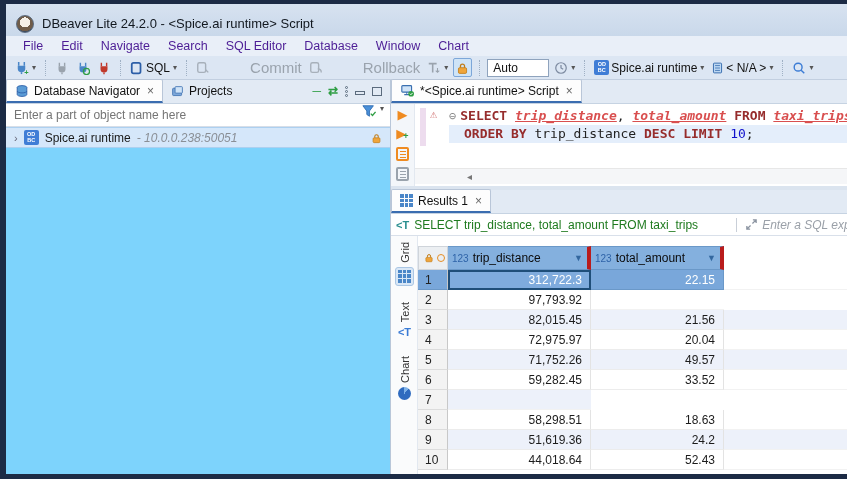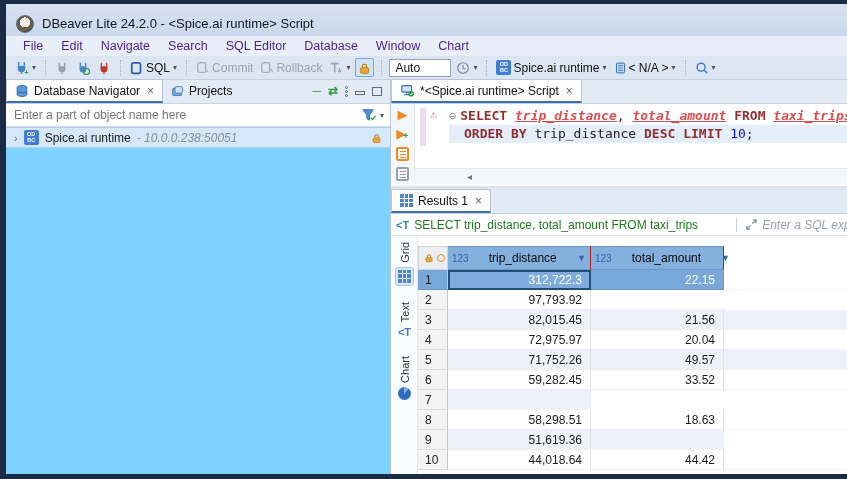--- a/index.html
+++ b/index.html
@@ -15,21 +15,21 @@
   .app-logo { width:18px; height:18px; border-radius:50%; background:radial-gradient(circle at 50% 40%, #f5f0e8 0 40%, #6f5c49 41% 70%, #3d4a5c 71%); border:1px solid #5a6a7e; }
 
   
   .menubar { position:absolute; left:0; top:32px; width:100%; height:20px; background:#e9eff8; display:flex; align-items:center; padding-left:8px; }
   .menubar span { padding:2px 9px; font-size:12.5px; color:#4c1d95; cursor:default; }
 
   
   .toolbar { position:absolute; left:0; top:52px; width:100%; height:24px; background:#dce6f3; border-bottom:1px solid #c2cfe0; display:flex; align-items:center; padding-left:6px; gap:3px; }
   .tsep { width:1px; height:16px; border-left:1px dotted #9fb0c4; margin:0 4px; }
   .tbtn { display:inline-flex; align-items:center; gap:2px; padding:1px 2px; }
-  .tlabel { color:#9aa3ad; font-size:12px; }
+  .tlabel { color:#9aa3ad; font-size:15px;margin-left:38px; }
   .caret { font-size:8px; color:#555; margin-left:1px; }
   .combo { background:#fff; border:1px solid #8fa3bd; width:62px; height:18px; font-size:12px; padding:1px 5px; color:#111; }
   .lockbtn { border:1px solid #7da7d9; background:#cfe4f7; border-radius:2px; padding:1px 2px; }
   .odbc { width:15px; height:15px; border-radius:2px; background:#3f7dd6; color:#fff; font-weight:bold; font-size:5.5px; line-height:6px; text-align:center; padding-top:1px; }
   .tb-text { font-size:12px; color:#111; }
 
   
   .left-panel { position:absolute; left:0; top:76px; width:384px; bottom:0; background:#7dd3fc; }
   .right-panel { position:absolute; left:384px; top:76px; right:0; bottom:0; background:#fff; border-left:1px solid #b9c7d9; }
 
@@ -38,21 +38,21 @@
   .tab.active { background:#fdfdfd; border:1px solid #b9c6d8; border-bottom:2px solid #3b6db0; border-radius:2px 2px 0 0; }
   .tab .close { color:#666; font-size:12px; margin-left:2px; }
   .minibar { margin-left:auto; display:flex; align-items:center; gap:7px; padding-right:8px; height:24px; }
   .minibox { width:10px; height:9px; border:1px solid #5b6b7d; }
   .minibox.flat { height:4px; border-width:1px; margin-top:4px; }
   .dots3 { display:flex; flex-direction:column; gap:1px; }
   .dots3 i { width:3px; height:3px; border:1px solid #5b6b7d; border-radius:50%; }
   .glyph-green { color:#2f9e44; font-weight:bold; font-size:12px; }
 
   
-  .filter-row { position:absolute; left:0; top:24px; width:100%; height:23px; border-bottom:1px solid #d7dee8; background:#fff; display:flex; align-items:center; }
+  .filter-row { position:absolute; left:0; top:24px; width:100%; height:23px; border-bottom:1px solid #d7dee8; background:#fff; display:flex; }
   .filter-row input { flex:1; border:none; outline:none; font-size:12px; font-style:normal; color:#444; padding:0 8px; font-family:"Liberation Sans",sans-serif; }
   .tree-row { position:absolute; left:0; top:47px; width:100%; height:21px; background:#d5e7fa; border-top:1px solid #add0f0; border-bottom:1px solid #add0f0; display:flex; align-items:center; gap:6px; padding:0 8px; }
   .tree-row .chev { color:#667; font-size:11px; }
   .tree-row .detail { color:#8a8f96; font-style:italic; }
 
   
   .ed-toolstrip { position:absolute; left:0; top:24px; width:24px; bottom:110px; background:#f3f6fa; border-right:1px solid #e2e8f0; display:flex; flex-direction:column; align-items:center; padding-top:4px; gap:6px; }
   .play { color:#ef8b21; font-size:13px; line-height:13px; }
   .plus-g { color:#2f9e44; font-size:9px; font-weight:bold; margin-left:-3px; vertical-align:bottom; }
   .scripticon { width:13px; height:14px; border:2px solid #ef8b21; border-radius:2px; position:relative; }
@@ -92,21 +92,21 @@
   .side-tab .vlabel { writing-mode:vertical-rl; transform:rotate(180deg); font-size:11px; color:#333; }
   .icon-wrap { padding:2px; border-radius:3px; }
   .icon-wrap.sel { background:#d9e7f6; border:1px solid #aac6e4; }
   .gridicon { width:13px; height:13px; display:grid; grid-template-columns:repeat(3,1fr); grid-template-rows:repeat(3,1fr); gap:1px; }
   .gridicon i { background:#4a86c8; }
   .pieicon { width:13px; height:13px; border-radius:50%; background:conic-gradient(#7fb2e8 0 12%, #2f6bbf 12% 100%); }
 
   .ghead { position:absolute; left:27px; top:10px; right:0; height:24px; display:grid; grid-template-columns:30px 143px 133px 1fr; }
   .corner { background:#eceff2; border:1px solid #cfd4da; display:flex; align-items:center; gap:3px; padding-left:5px; }
   .circle-o { width:8px; height:8px; border:1.5px solid #e58e26; border-radius:50%; }
-  .hcell { background:#84b0de; border-right:1px solid #b91c1c; border-top:1px solid #6a98c8; border-bottom:1px solid #6a98c8; display:flex; align-items:center; padding:0 4px; gap:20px; color:#0b0b0b; }
+  .hcell { background:#84b0de; border-right:4px solid #b91c1c; border-top:1px solid #6a98c8; border-bottom:1px solid #6a98c8; display:flex; align-items:center; padding:0 4px; gap:4px; color:#0b0b0b; }
   .hcell .num123 { color:#2f64a8; font-size:10px; }
   .hcell .sort { margin-left:auto; color:#33679f; font-size:9px; }
 
   .grid-rows { position:absolute; left:27px; top:34px; right:0; }
   .grow { display:grid; grid-template-columns:30px 143px 133px 1fr; height:20px; }
   .gnum { background:#f3f3f3; border-right:1px solid #c8c8c8; border-bottom:1px solid #dcdcdc; padding-left:7px; display:flex; align-items:center; color:#222; }
   .gcell { display:flex; align-items:center; justify-content:flex-end; padding-right:8px; border-right:1px solid #e3e3e3; border-bottom:1px solid #ececec; color:#1c1c1c; }
   .gfill { border-bottom:1px solid #f2f2f2; }
   .grow.stripe .gcell, .grow.stripe .gfill { background:#edf1fa; }
   .grow.sel .gnum { background:#79a7da; border-bottom-color:#6a98c8; }
@@ -444,24 +444,25 @@
           </div>
           <div class="grow">
             <div class="gnum">8</div>
             <div class="gcell">58,298.51</div>
             <div class="gcell">18.63</div>
             <div class="gfill"></div>
           </div>
           <div class="grow stripe">
             <div class="gnum">9</div>
             <div class="gcell">51,619.36</div>
+            <div class="gcell">24.2</div>
             <div class="gfill"></div>
           </div>
           <div class="grow">
             <div class="gnum">10</div>
             <div class="gcell">44,018.64</div>
-            <div class="gcell">44.42</div>
+            <div class="gcell">52.43</div>
             <div class="gfill"></div>
           </div>
         </div>
     </div>
   </div>
 </div>
 
 </body></html>

